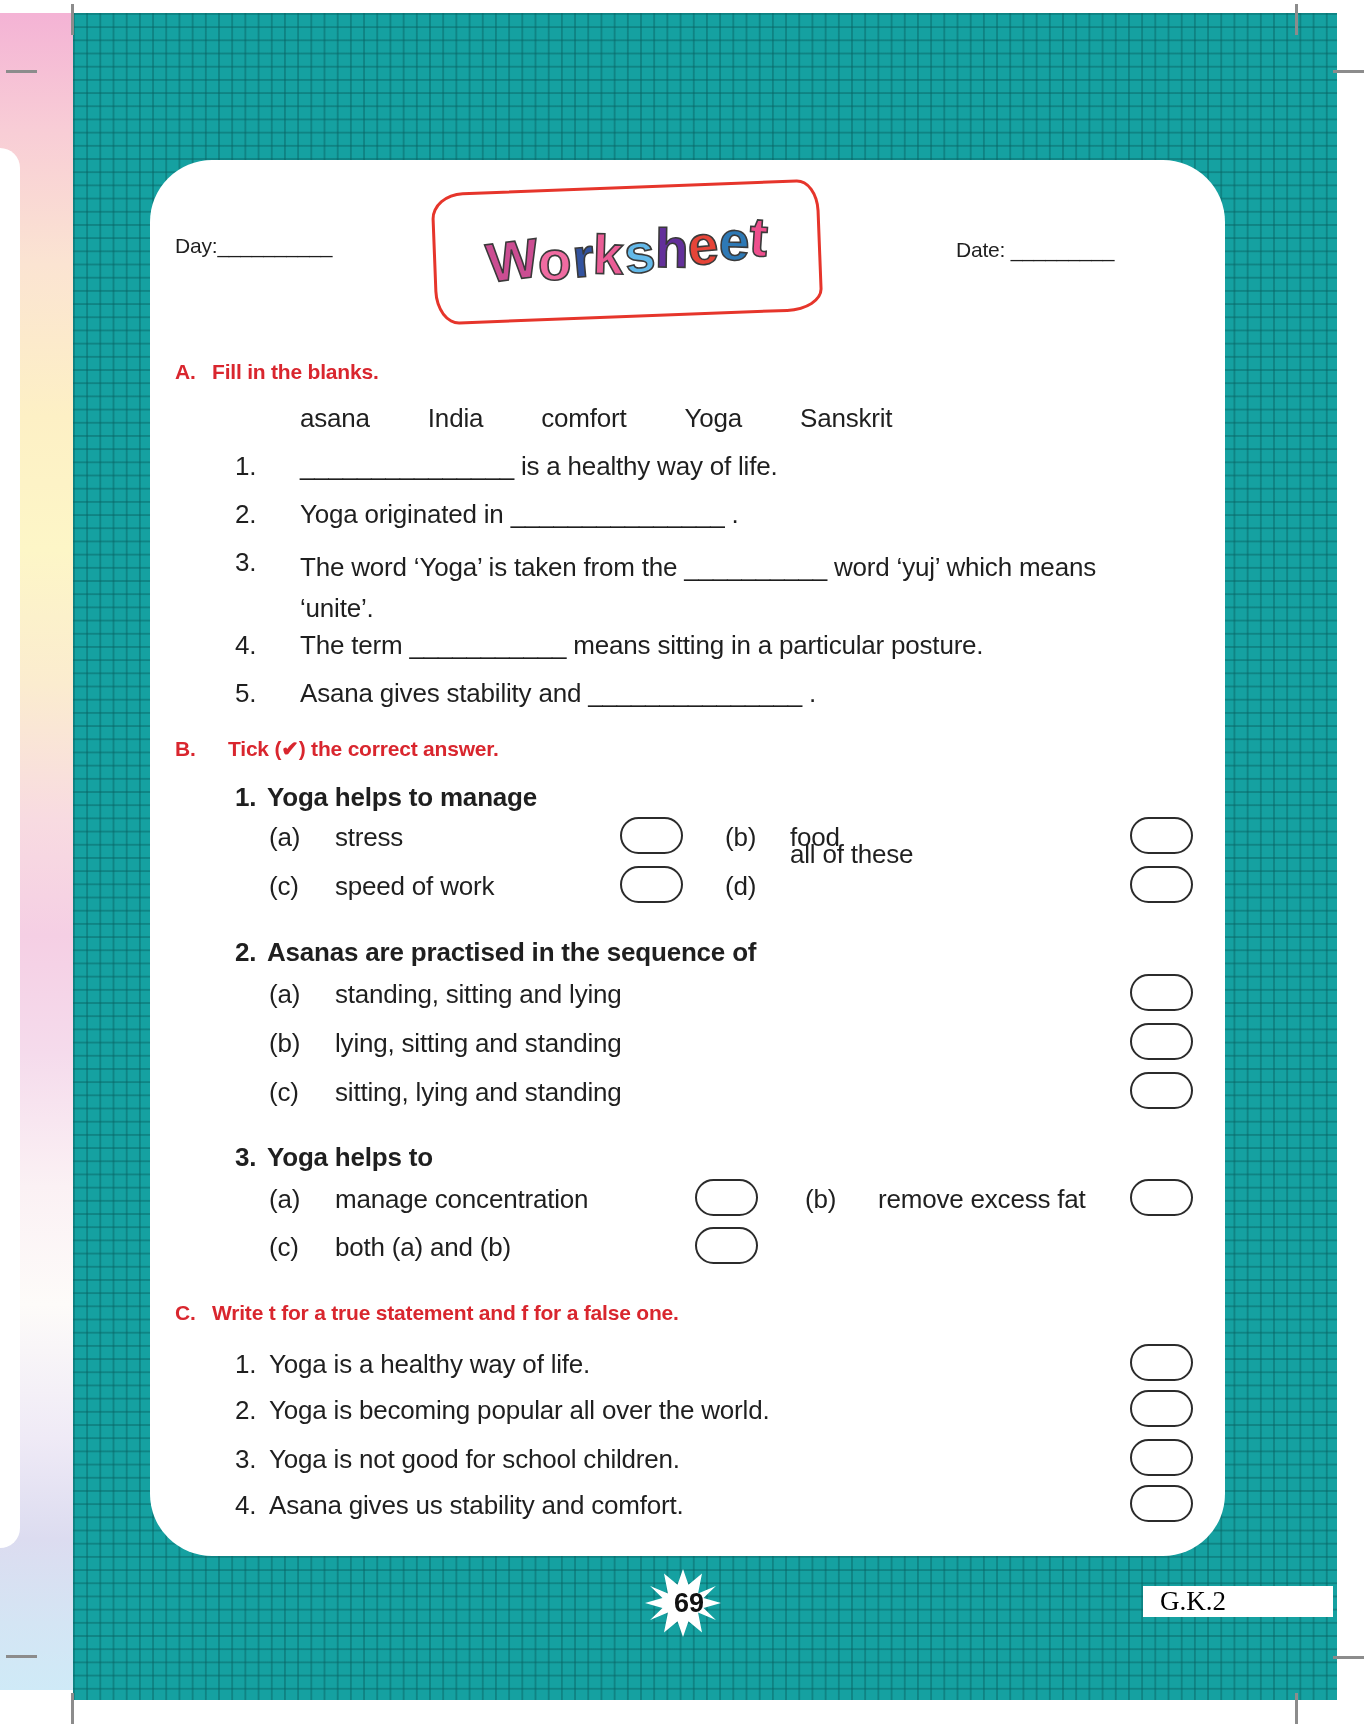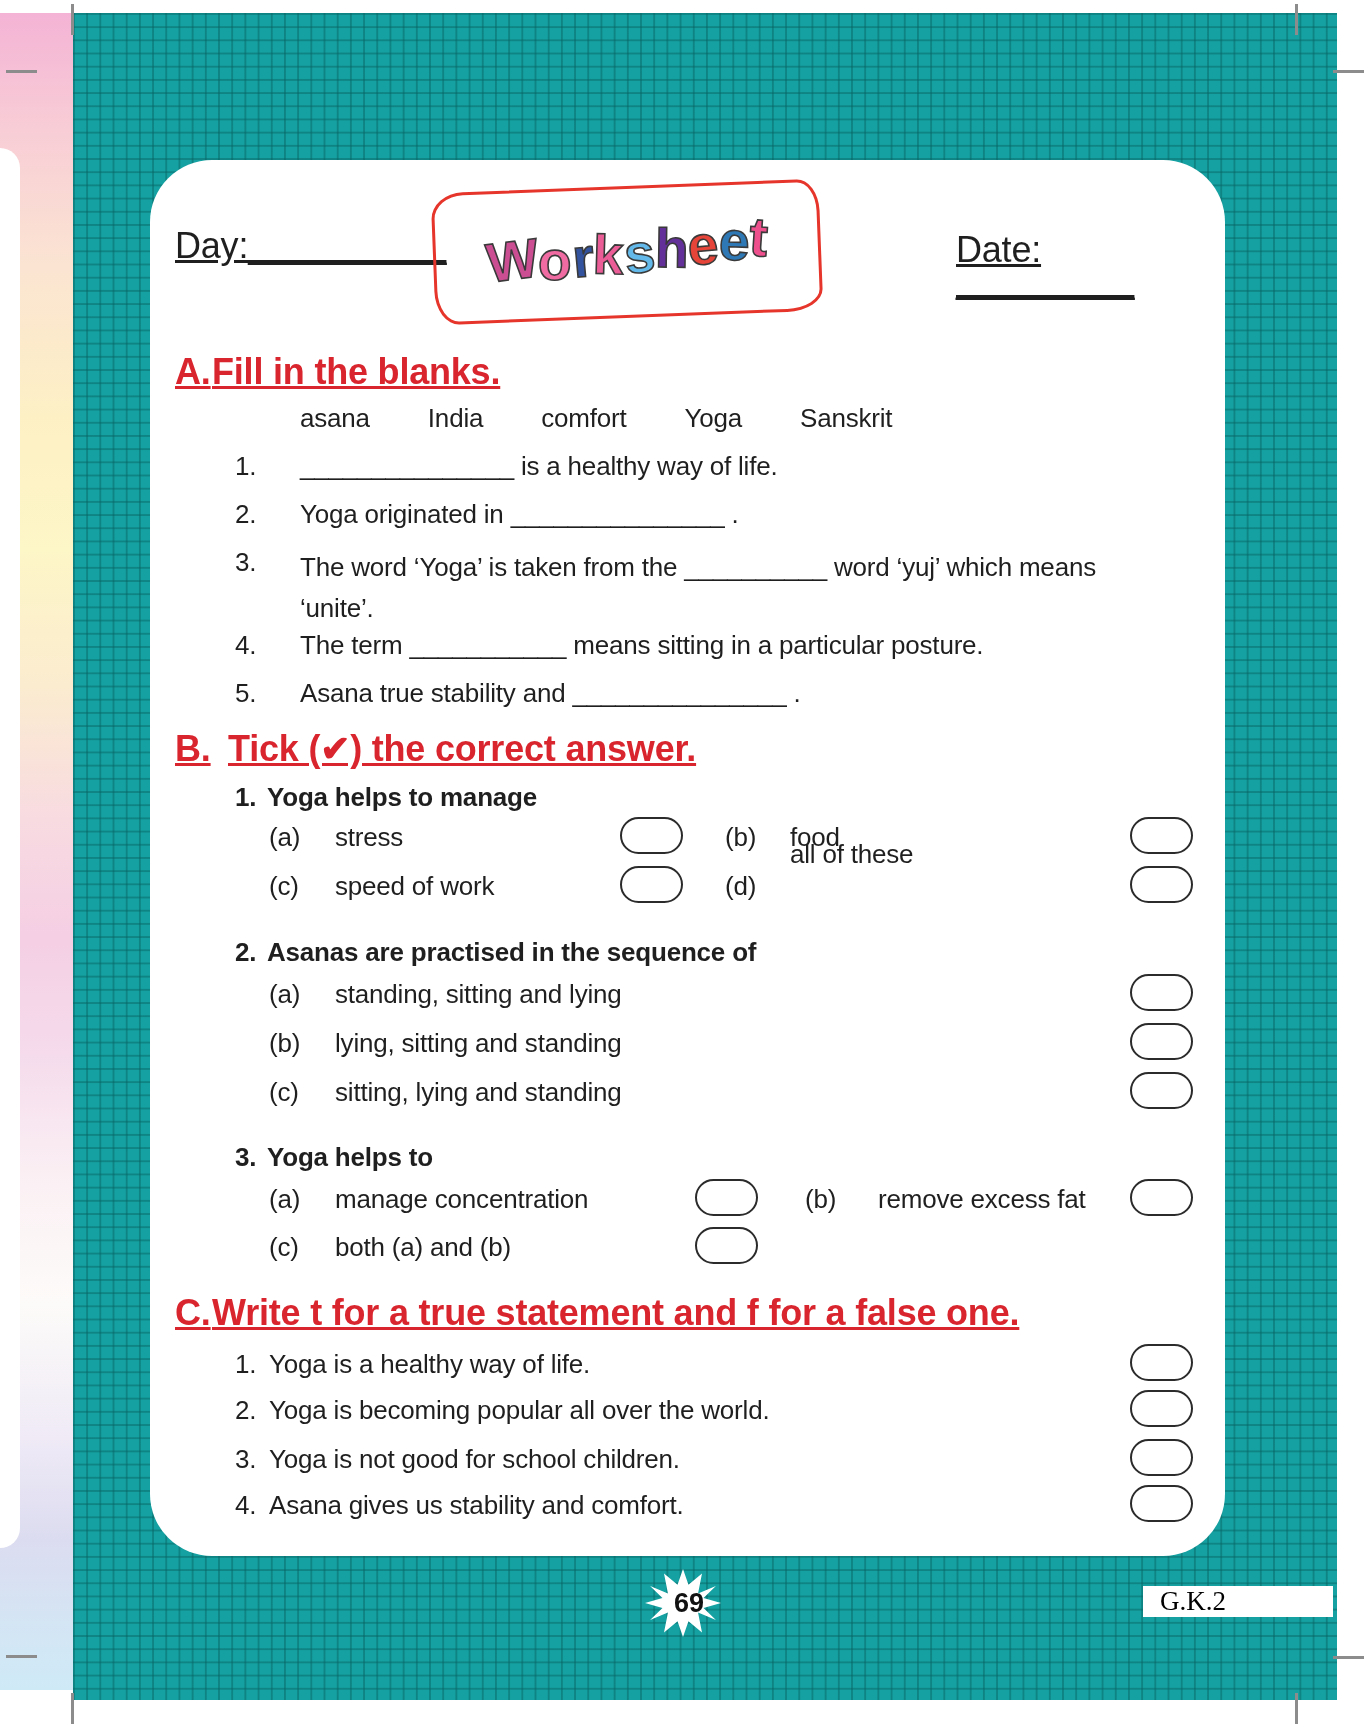--- a/index.html
+++ b/index.html
@@ -22,21 +22,21 @@
       linear-gradient(rgba(8,96,96,.45) 1.5px, transparent 1.5px),
       linear-gradient(90deg, rgba(8,96,96,.45) 1.5px, transparent 1.5px);
     background-size:13.2px 13.2px;}
 
   
   .card{position:absolute;left:150px;top:160px;width:1075px;height:1396px;background:#ffffff;
     border-radius:62px;}
 
   .abs{position:absolute;}
   .t26{font-size:26px;line-height:30px;letter-spacing:-.2px;}
-  .t27{font-size:36px;line-height:31px;letter-spacing:-.2px;text-decoration:underline;}
+  .t27{font-size:21px;line-height:31px;letter-spacing:-.2px;}
   .bold{font-weight:700;}
   .red{color:#d9262e;font-weight:700;}
   .blanktext{white-space:normal;}
 
   
   .badge{position:absolute;left:283px;top:26px;width:382px;height:126px;
     border:3.5px solid #e6352b;border-radius:32px 22px 36px 24px / 26px 32px 22px 34px;
     transform:rotate(-2.2deg);display:flex;align-items:center;justify-content:center;}
   .badge span{font-size:55px;font-weight:800;display:inline-block;
     -webkit-text-stroke:1.6px #3a3a3a;letter-spacing:0;}
@@ -118,21 +118,21 @@
     <div class="abs t26" style="left:85px;top:339px;">2.</div>
     <div class="abs t26 blanktext" style="left:150px;top:339px;width:840px;">Yoga originated in _______________ .</div>
 
     <div class="abs t26" style="left:85px;top:387px;">3.</div>
     <div class="abs t26 blanktext" style="left:150px;top:387px;width:812px;line-height:41px;">The word ‘Yoga’ is taken from the __________ word ‘yuj’ which means ‘unite’.</div>
 
     <div class="abs t26" style="left:85px;top:470px;">4.</div>
     <div class="abs t26 blanktext" style="left:150px;top:470px;width:840px;">The term ___________ means sitting in a particular posture.</div>
 
     <div class="abs t26" style="left:85px;top:518px;">5.</div>
-    <div class="abs t26 blanktext" style="left:150px;top:518px;width:840px;">Asana true stability and _______________ .</div>
+    <div class="abs t26 blanktext" style="left:150px;top:518px;width:840px;">Asana gives stability and _______________ .</div>
 
     <div class="abs t27 red" style="left:25px;top:573px;">B.</div>
     <div class="abs t27 red" style="left:62px;top:573px;margin-left:16px;">Tick (✔) the correct answer.</div>
 
     <div class="abs t26 bold" style="left:85px;top:622px;">1.</div>
     <div class="abs t26 bold" style="left:117px;top:622px;">Yoga helps to manage</div>
 
     <div class="abs t26" style="left:119px;top:662px;">(a)</div>
     <div class="abs t26" style="left:185px;top:662px;">stress</div>
     <div class="oval" style="left:470px;top:657px;"></div>

